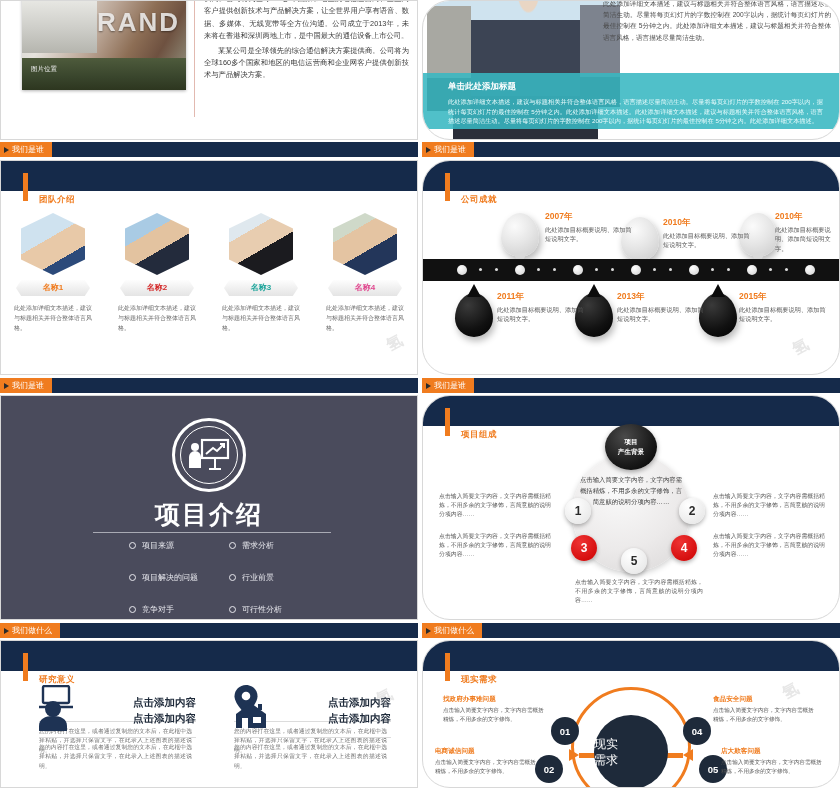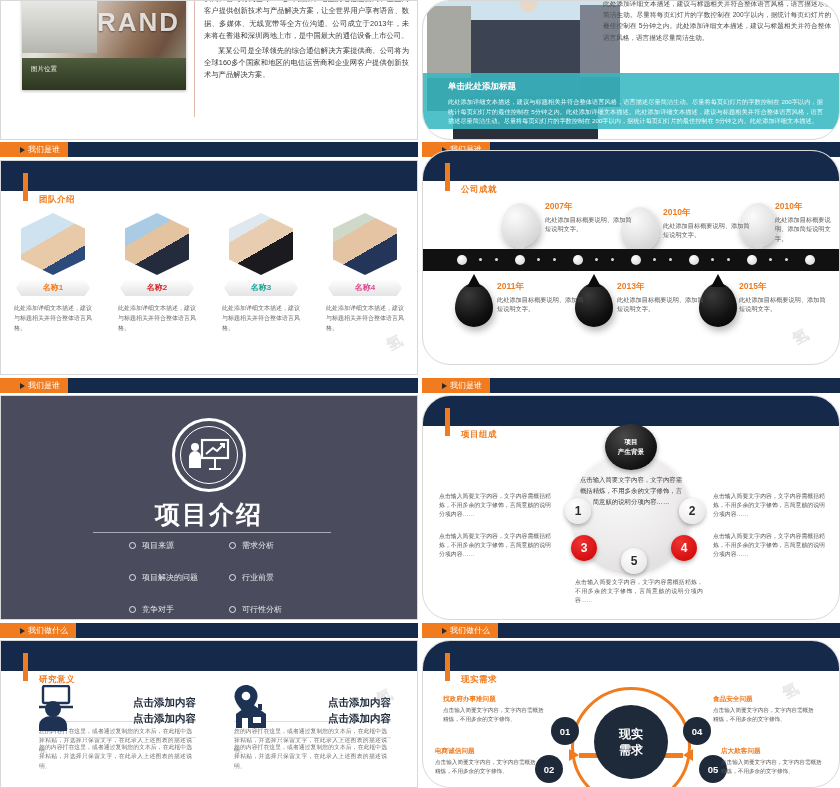--- a/index.html
+++ b/index.html
@@ -17,21 +17,21 @@
   .cell.right { left:422px; width:418px;border-radius:28px; }
 
   
   .framed { border:1px solid #d8d8d8; }
 
   
   .tabbar { position:absolute; left:0; width:100%; height:15px; background:#152a4a; }
   .tabbar .tab {
     position:absolute; left:0; top:0; height:15px;
     background:#f07c1f; color:#fff;
-    font-size:8px; line-height:15px; padding:0 8px 0 20px;
+    font-size:8px; line-height:15px; padding:0 8px 0 4px;
     display:flex; align-items:center; gap:3px; white-space:nowrap;
   }
   .tabbar .tab .tri {
     width:0;height:0;border-left:5px solid #2b2b2b;
     border-top:3.5px solid transparent;border-bottom:3.5px solid transparent;
   }
 
   
   .darkhead { position:absolute; left:0; top:0; width:100%; height:30px; background:#152a4a; }
   .darkhead .mark { position:absolute; left:22px; top:12px; width:5px; height:28px; background:#f07c1f; }
@@ -118,21 +118,21 @@
     background:linear-gradient(180deg,#fdfdfd,#e4e4e4);
     clip-path:polygon(7% 0,93% 0,100% 50%,93% 100%,7% 100%,0 50%);
     box-shadow:0 1px 2px rgba(0,0,0,.2);
     font-size:8px; font-weight:bold; line-height:16px;
   }
   #s3 .m1 .nameplate{color:#f07c1f;} #s3 .m2 .nameplate{color:#d42a2a;}
   #s3 .m3 .nameplate{color:#1fa59b;} #s3 .m4 .nameplate{color:#e0488f;}
   #s3 .desc { width:78px; margin:7px auto 0; font-size:6px; line-height:10px; color:#6a6a6a; text-align:left; }
 
   
-  #s4 { top:150px; height:215px; }
+  #s4 { top:160px; height:215px; }
   #s4 .strip { position:absolute; left:0; top:98px; width:100%; height:22px; background:#111; }
   #s4 .strip .dot { position:absolute; top:6px; width:10px; height:10px; border-radius:50%;
      background:radial-gradient(circle at 35% 30%,#fff,#cfcfcf); }
   #s4 .strip .sm { position:absolute; top:9px; width:3px; height:3px; border-radius:50%; background:#fff; opacity:.85; }
   #s4 .pin {
     position:absolute; width:38px; height:44px;
     background:radial-gradient(circle at 36% 30%,#fbfbfb 0%,#e6e6e6 45%,#c9c9c9 100%);
     border-radius:50% 50% 50% 50%/58% 58% 42% 42%;
     box-shadow:2px 4px 7px rgba(0,0,0,.28);
   }
@@ -202,24 +202,24 @@
   #s7 .bd { position:absolute; left:22px; top:42px; right:14px; color:#6e6e6e; font-size:5.8px; line-height:9.4px; text-align:justify; }
 
   
   #s8 { top:640px; height:148px; }
   #s8 .orbit {
     position:absolute; left:50%; top:46px; transform:translateX(-50%);
     width:120px; height:120px; border-radius:50%;
     border:3px solid #f07c1f; clip-path:inset(0 0 0 0);
   }
   #s8 .core {
-    position:absolute; left:50%; top:64px; transform:translateX(-50%);
+    position:absolute; left:50%; top:74px; transform:translateX(-50%);
     width:74px; height:74px; border-radius:50%; background:#1e2a3a;
-    color:#fff; font-size:12px; font-weight:bold; line-height:16px;
-    display:flex; align-items:center; justify-content:center; text-align:center;
+    color:#fff; font-size:12px; font-weight:normal; line-height:16px;
+    display:flex; align-items:center; justify-content:flex-start; text-align:center;
   }
   #s8 .arr { position:absolute; top:108px; width:0; height:0;
     border-top:6px solid transparent; border-bottom:6px solid transparent; }
   #s8 .arr.l { left:146px; border-left:10px solid #f07c1f; }
   #s8 .arr.r { right:146px; border-right:10px solid #f07c1f; }
   #s8 .arrbar { position:absolute; top:112px; height:5px; background:#f07c1f; }
   #s8 .bub { position:absolute; width:28px; height:28px; border-radius:50%;
     background:#1e2a3a; color:#fff; font-size:9.5px; font-weight:bold;
     display:flex; align-items:center; justify-content:center; }
   #s8 .blk { position:absolute; width:106px; }

